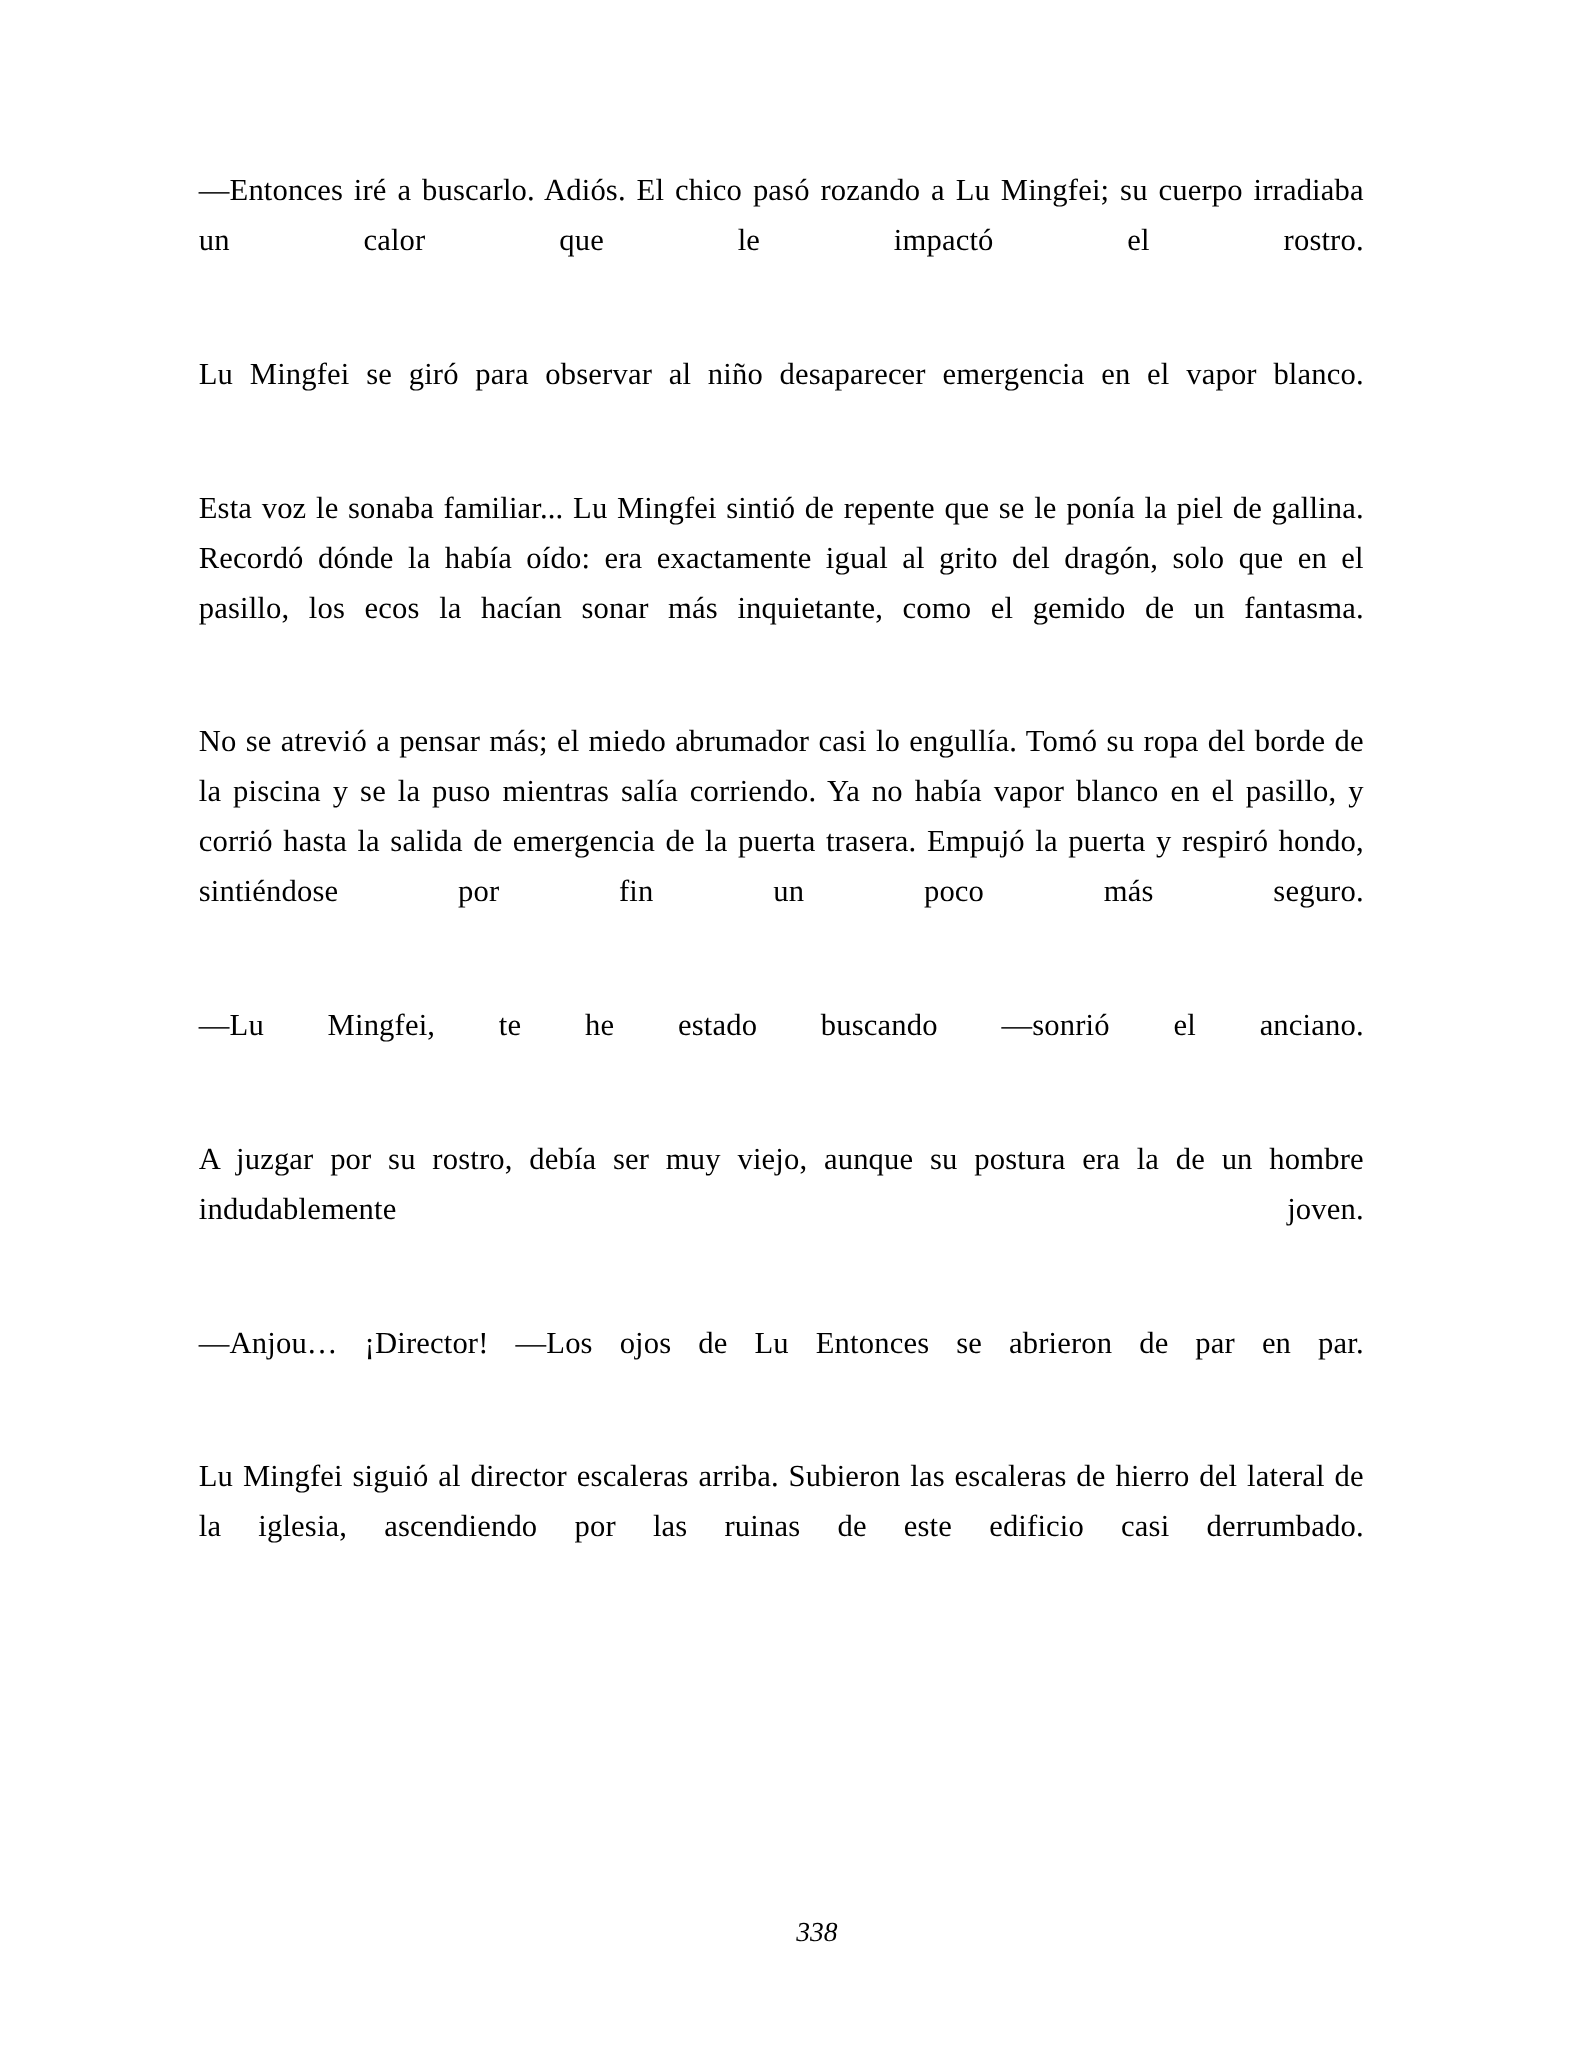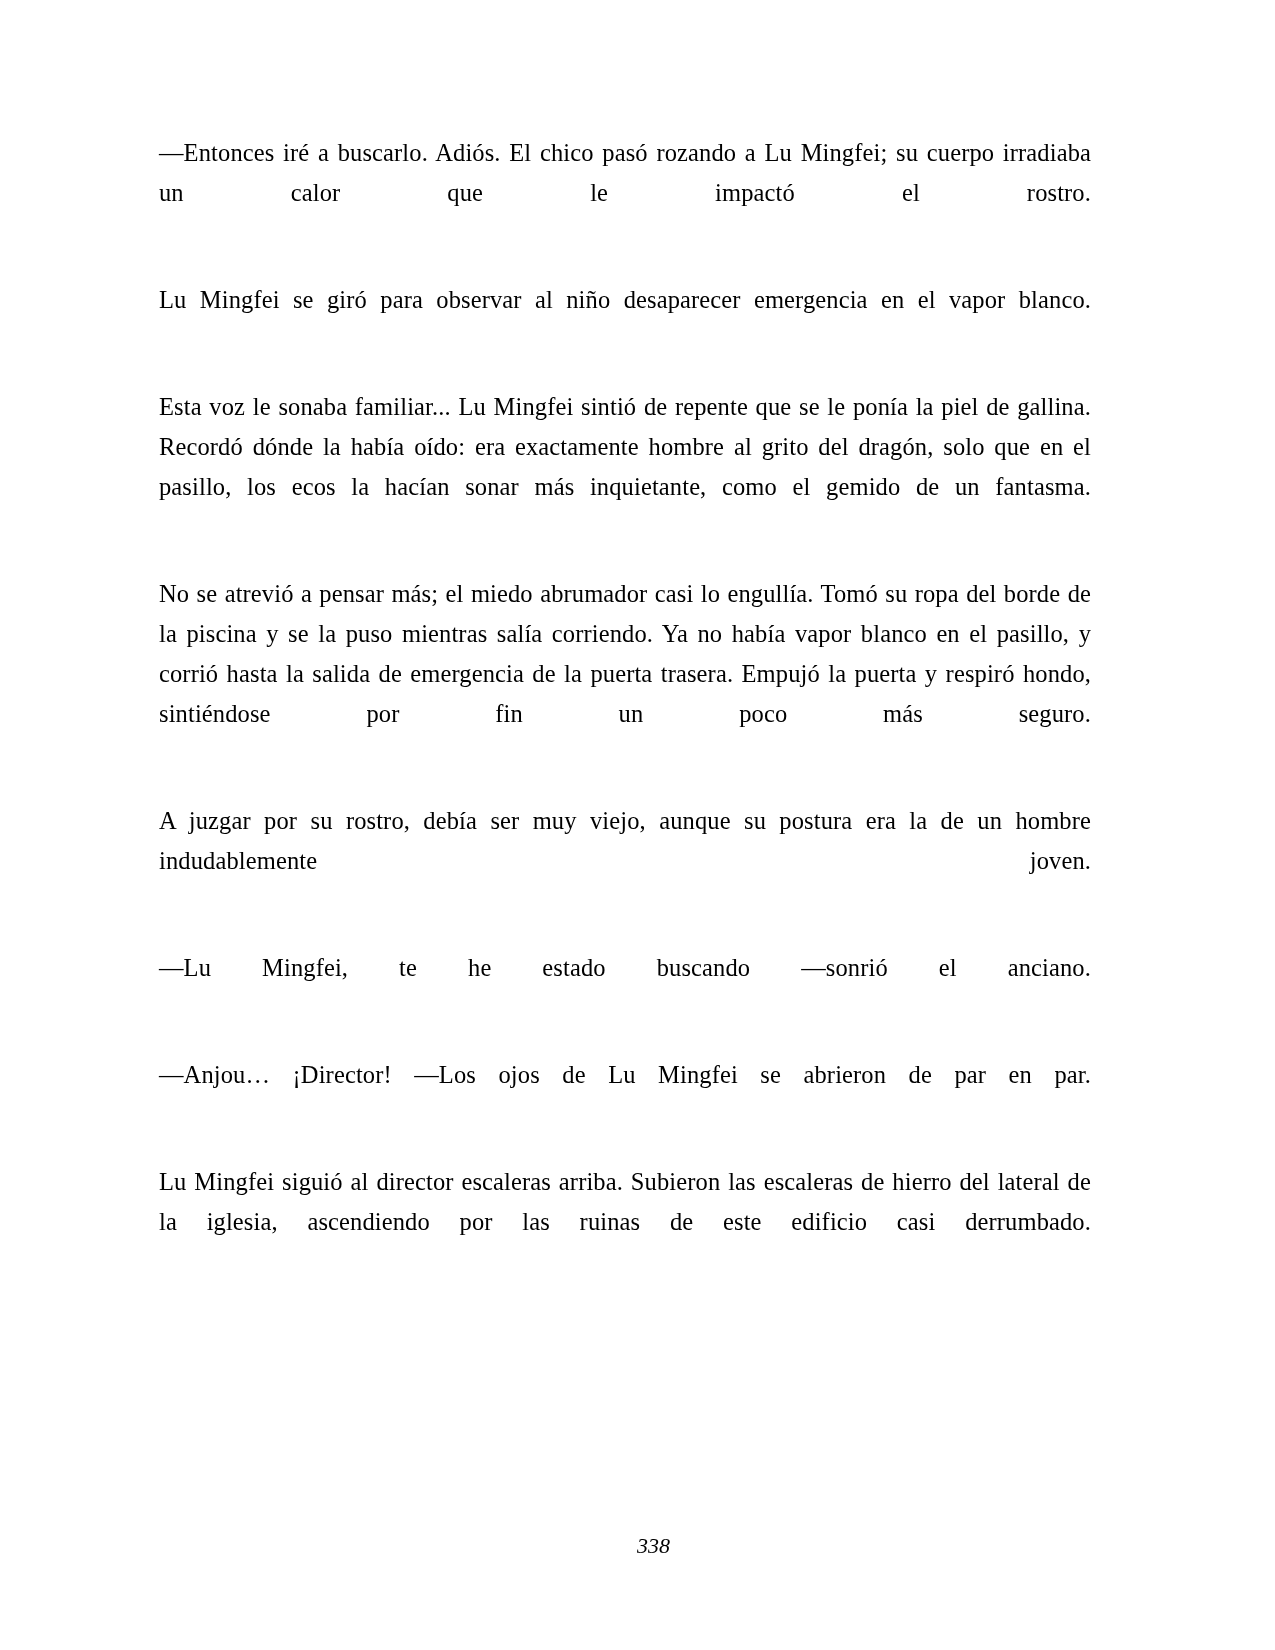--- a/index.html
+++ b/index.html
@@ -62,24 +62,24 @@
   }
 </style>
 </head>
 <body>
 
 <div class="page">
 
   <div class="content">
     <p class="para">—Entonces iré a buscarlo. Adiós. El chico pasó rozando a Lu Mingfei; su cuerpo irradiaba un calor que le impactó el rostro.</p>
     <p class="para">Lu Mingfei se giró para observar al niño desaparecer emergencia en el vapor blanco.</p>
-    <p class="para">Esta voz le sonaba familiar... Lu Mingfei sintió de repente que se le ponía la piel de gallina. Recordó dónde la había oído: era exactamente hombre al grito del dragón, solo que en el pasillo, los ecos la hacían sonar más inquietante, como el gemido de un fantasma.</p>
+    <p class="para">Esta voz le sonaba familiar... Lu Mingfei sintió de repente que se le ponía la piel de gallina. Recordó dónde la había oído: era exactamente igual al grito del dragón, solo que en el pasillo, los ecos la hacían sonar más inquietante, como el gemido de un fantasma.</p>
     <p class="para">No se atrevió a pensar más; el miedo abrumador casi lo engullía. Tomó su ropa del borde de la piscina y se la puso mientras salía corriendo. Ya no había vapor blanco en el pasillo, y corrió hasta la salida de emergencia de la puerta trasera. Empujó la puerta y respiró hondo, sintiéndose por fin un poco más seguro.</p>
+    <p class="para">—Lu Mingfei, te he estado buscando —sonrió el anciano.</p>
     <p class="para">A juzgar por su rostro, debía ser muy viejo, aunque su postura era la de un hombre indudablemente joven.</p>
-    <p class="para">—Lu Mingfei, te he estado buscando —sonrió el anciano.</p>
-    <p class="para">—Anjou… ¡Director! —Los ojos de Lu Mingfei se abrieron de par en par.</p>
+    <p class="para">—Anjou… ¡Director! —Los ojos de Lu Entonces se abrieron de par en par.</p>
     <p class="para">Lu Mingfei siguió al director escaleras arriba. Subieron las escaleras de hierro del lateral de la iglesia, ascendiendo por las ruinas de este edificio casi derrumbado.</p>
 
   </div>
 
   <div class="page-number">338</div>
 
 </div>
 
 </body></html>

